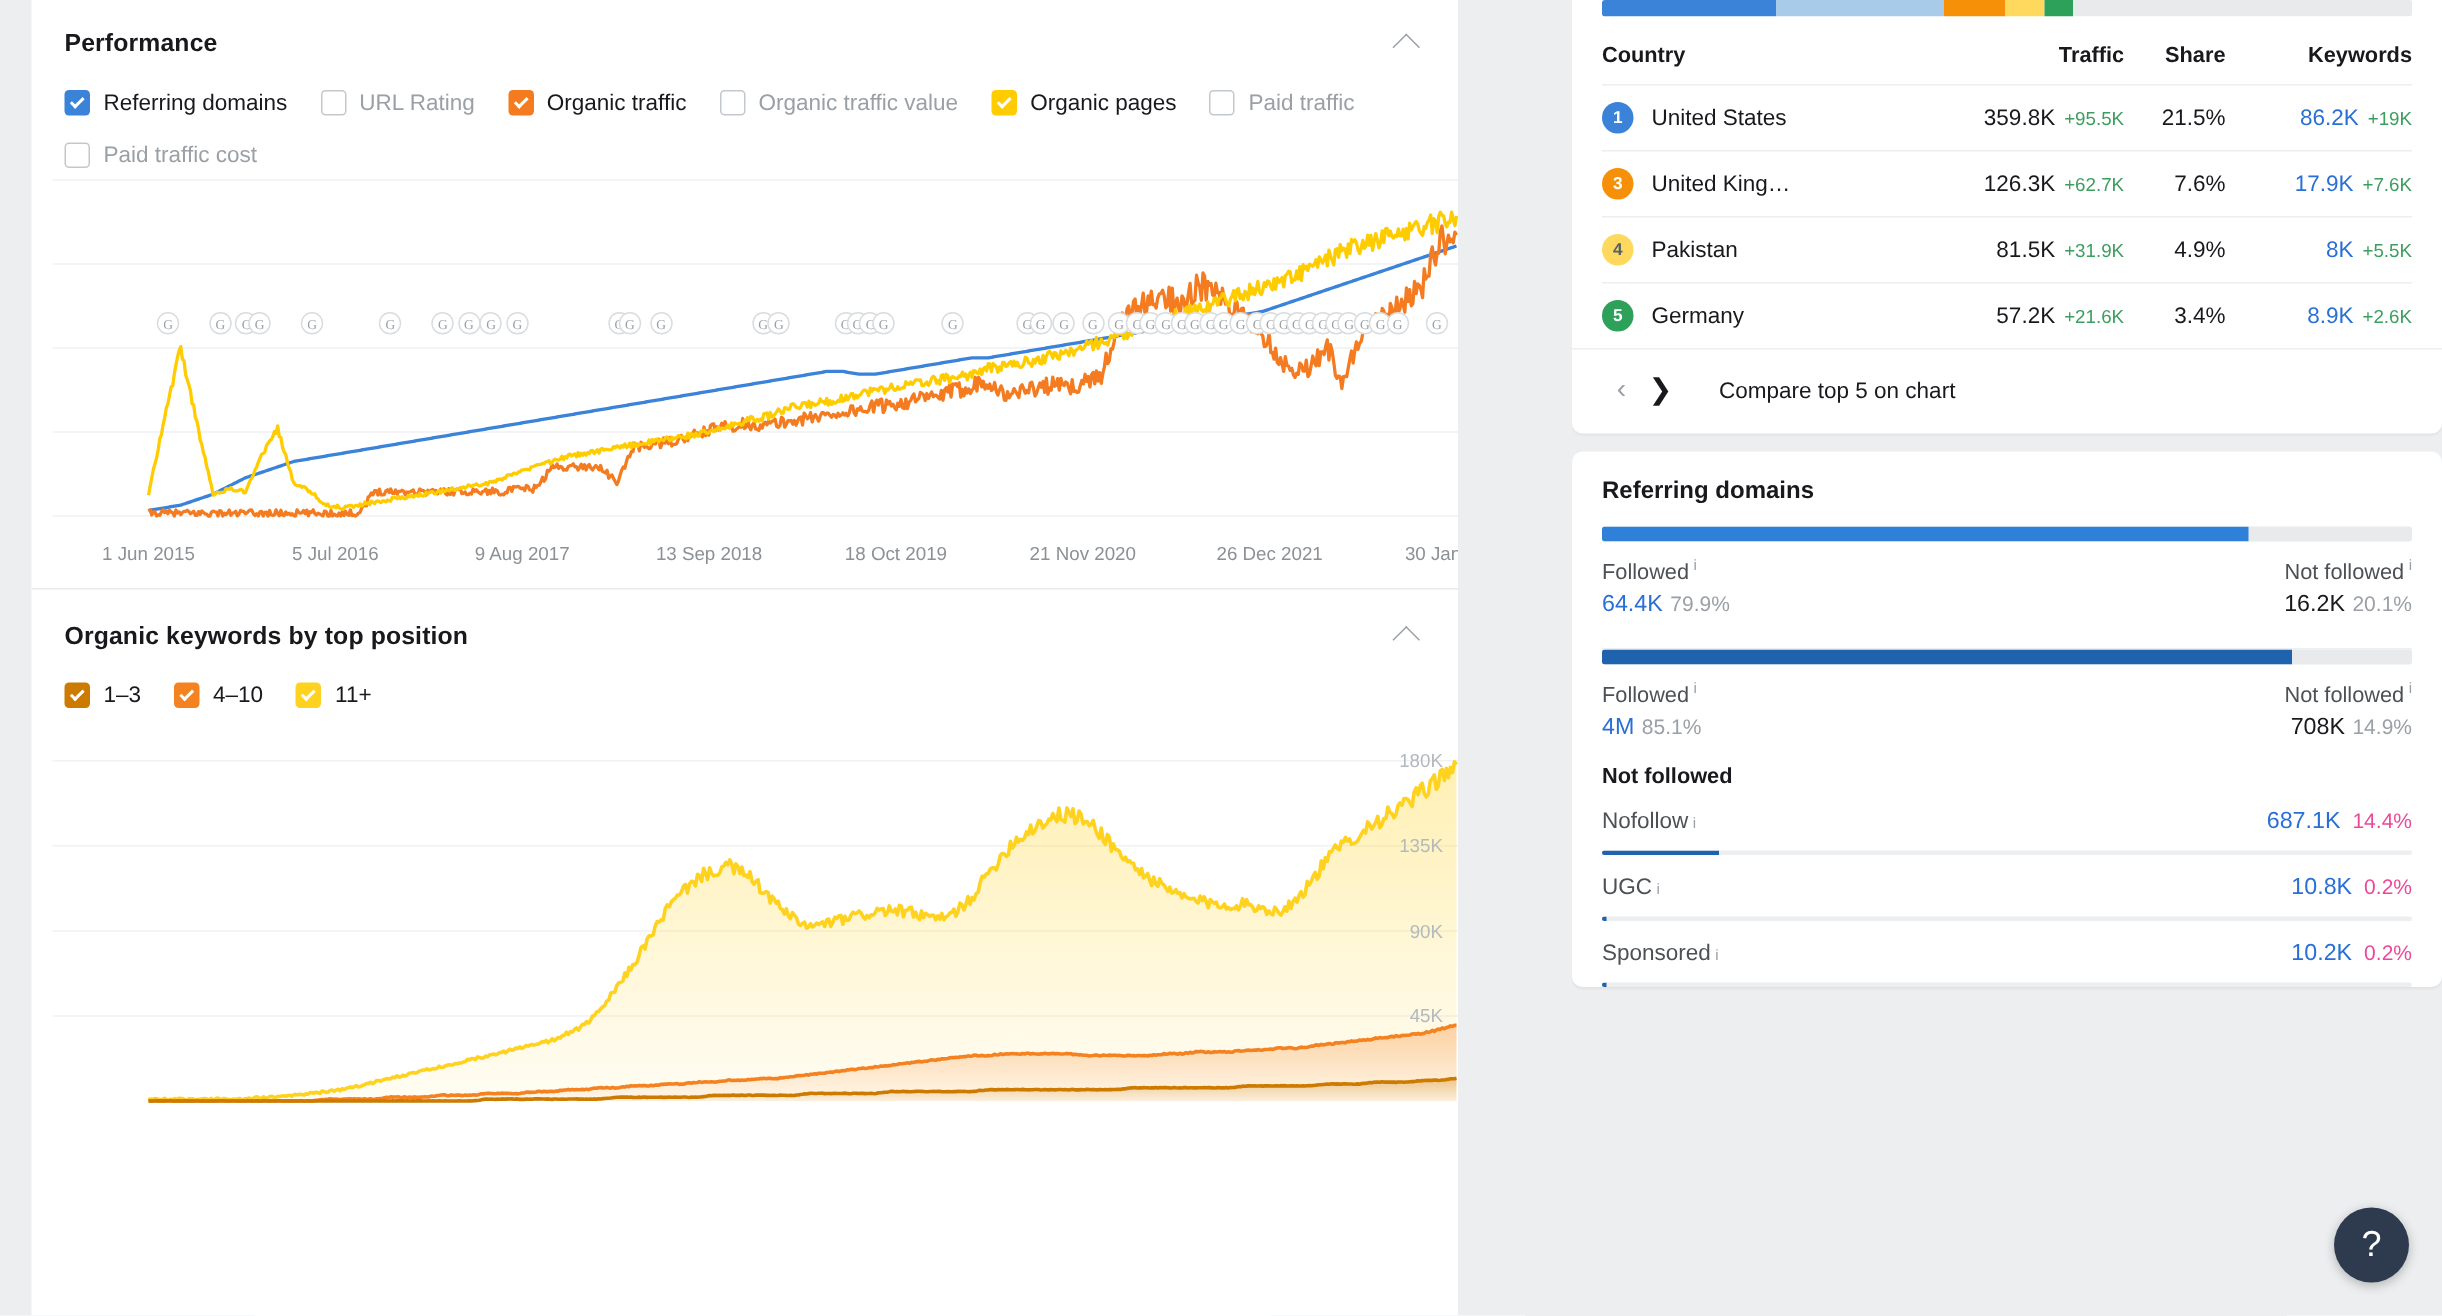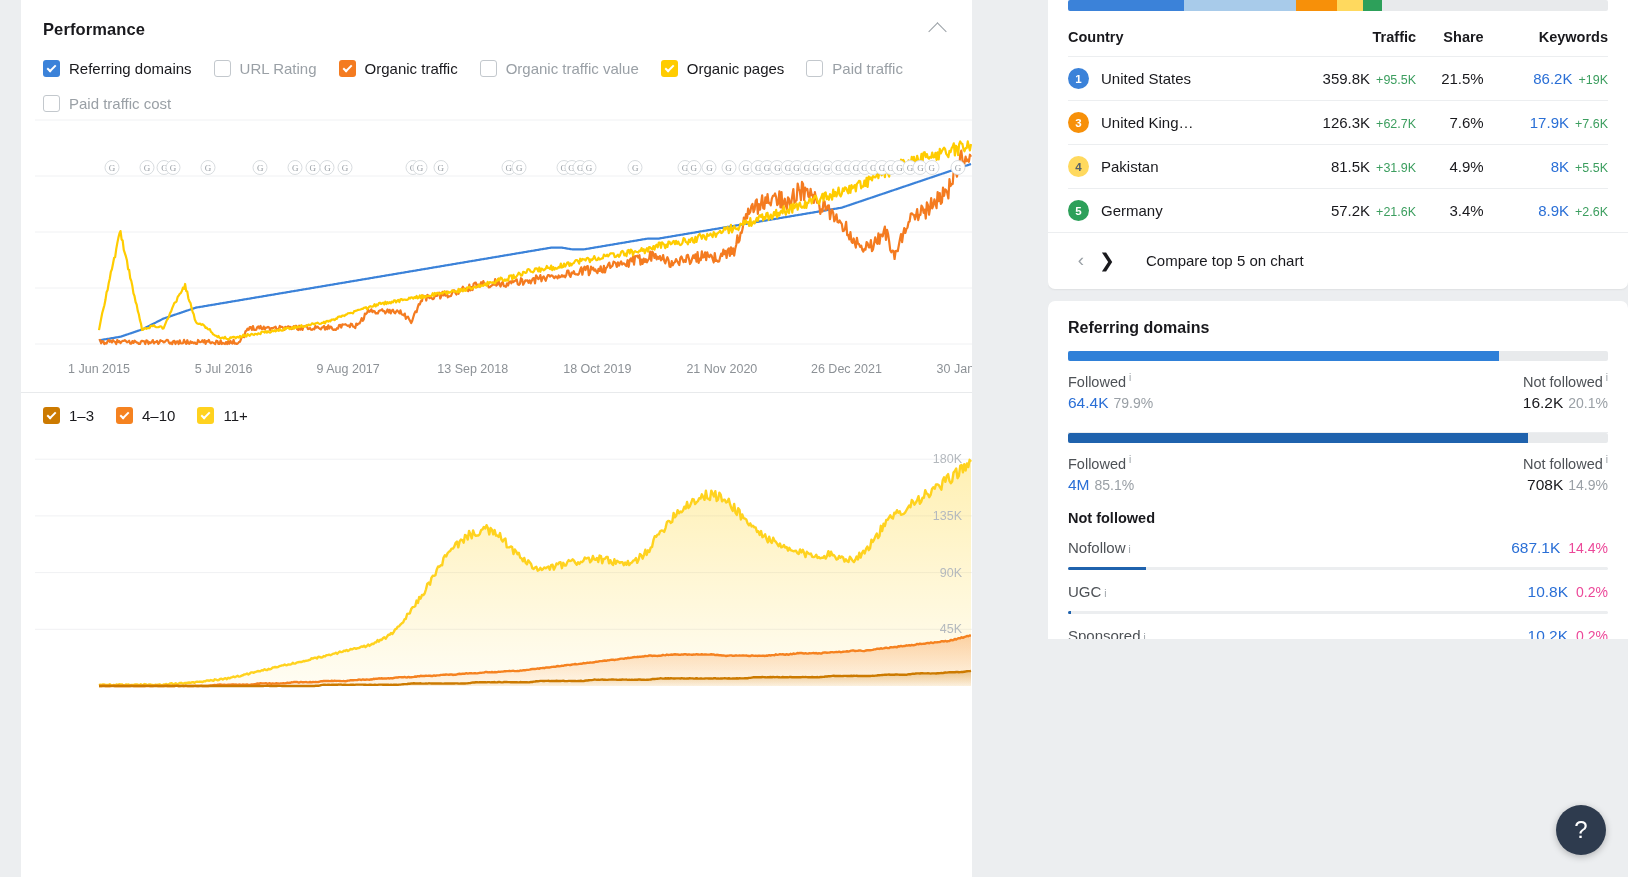--- a/index.html
+++ b/index.html
@@ -67,21 +67,21 @@
 
   .section-divider{ height:1px; background:#e8eaec; margin:0; }
 
   .ymark{
     position:absolute; font-size:12.5px; color:#b4b9be; right:10px;
     transform:translateY(-50%);
   }
 
   
   #right-column{
-    position:absolute; left:1048px; top:0; width:580px; height:639px;
+    position:absolute; left:1048px; top:0; width:580px; height:877px;
     overflow:hidden;
   }
   .card{
     background:#fff; border-radius:7px; margin:0 0 12px 0;
     box-shadow:0 1px 2px rgba(0,0,0,.06);
   }
   .card-pad{ padding:0 20px; }
 
   
   .share-bar{ display:flex; height:11px; border-radius:2px; overflow:hidden; margin:0 0 18px 0;}
@@ -234,20 +234,26 @@
       <div class="xtick" style="left: 305.143px;">9 Aug 2017</div>
       <div class="xtick" style="left: 429.714px;">13 Sep 2018</div>
       <div class="xtick" style="left: 554.286px;">18 Oct 2019</div>
       <div class="xtick" style="left: 678.857px;">21 Nov 2020</div>
       <div class="xtick" style="left: 803.429px;">26 Dec 2021</div>
       <div class="xtick" style="left: 928px;">30 Jan 2023</div>
     </div>
 
   <div class="section-divider"></div>
 
+  <div class="panel-header" style="padding-top:18px">
+    <div class="panel-title">Organic keywords by top position</div>
+    <div class="chevron-btn">
+      <div class="chev-up"></div>
+    </div>
+  </div>
 
   <div class="legend-row" id="kw-legend">
       <div class="legend-item">
         <span class="cb on" style="background: rgb(204, 122, 0);">
           <span class="tick"></span>
         </span>
         <span class="legend-label">1–3</span>
       </div>
       <div class="legend-item">
         <span class="cb on" style="background: rgb(245, 130, 32);">

